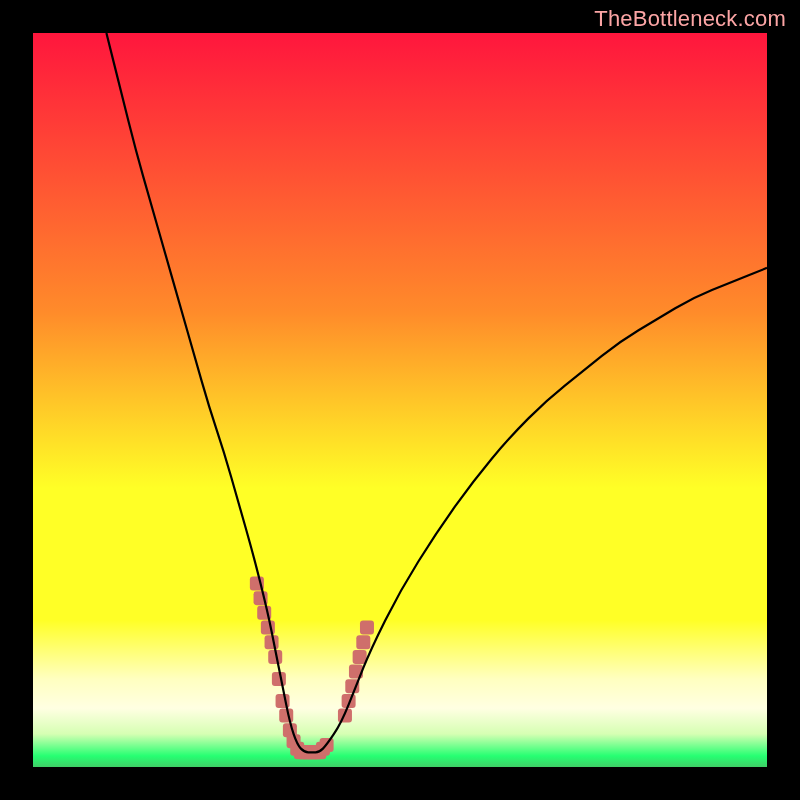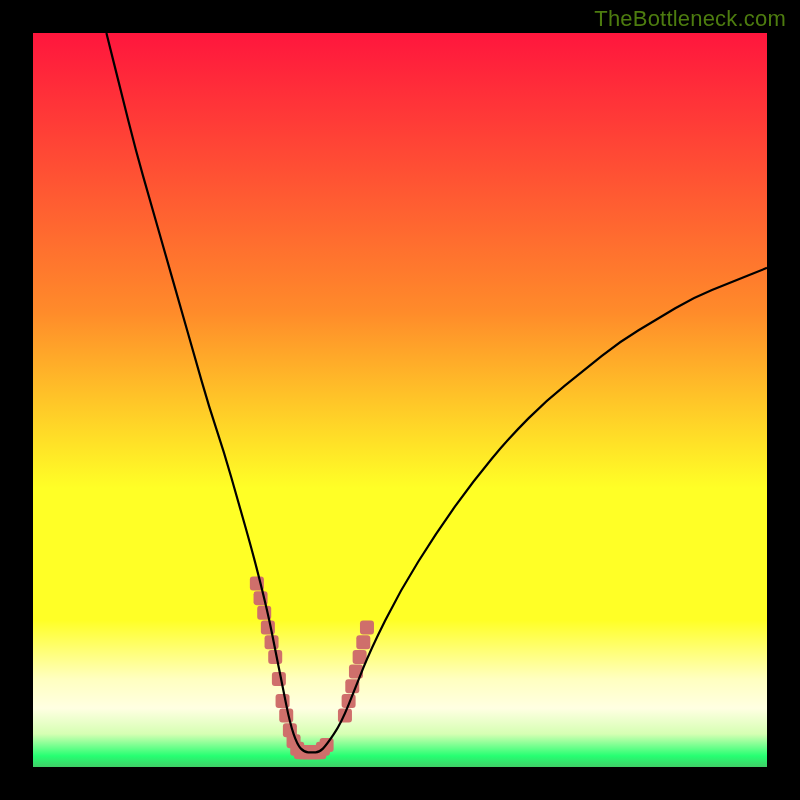--- a/index.html
+++ b/index.html
@@ -23,21 +23,21 @@
     position: absolute;
     left: 33px;
     top: 33px;
     width: 734px;
     height: 734px;
   }
   .watermark {
     position: absolute;
     top: 6px;
     right: 14px;
-    color: #4d7c0f;
+    color: #fca5a5;
     font-size: 22px;
     font-weight: 500;
     letter-spacing: 0.2px;
   }
 </style>
 </head>
 <body>
 
 <div class="frame">
   <div class="watermark">TheBottleneck.com</div>

